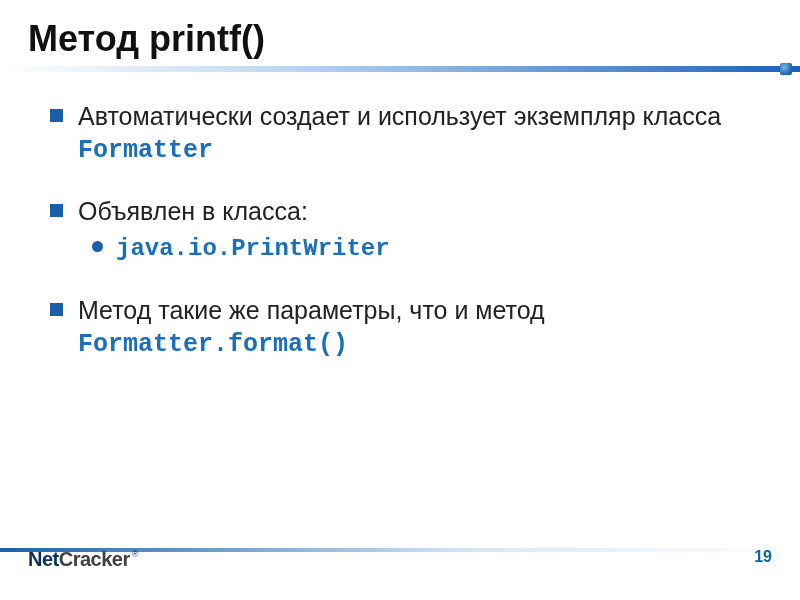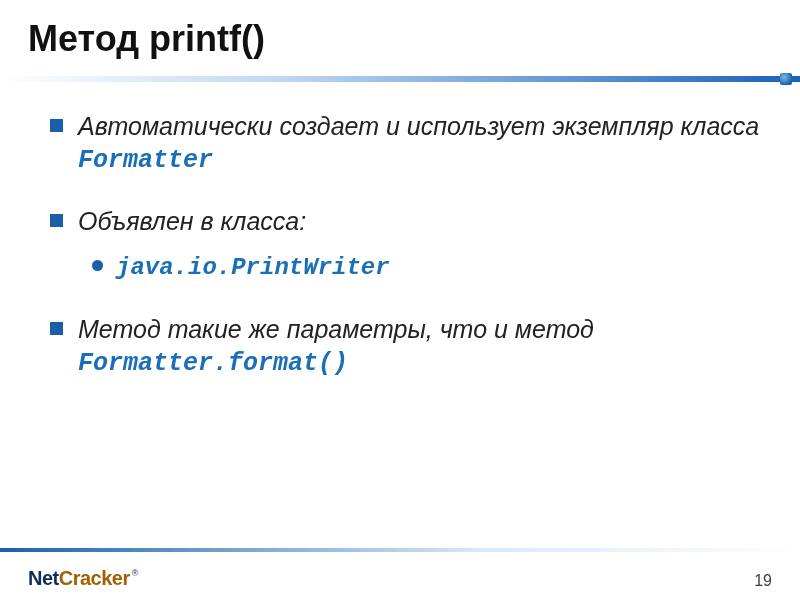--- a/index.html
+++ b/index.html
@@ -12,21 +12,20 @@
   }
   .slide {
     width: 100%; height: 100%;
     padding: 18px 28px 0 28px;
     display: flex; flex-direction: column;
   }
   .title {
     font-size: 36px;
     font-weight: bold;
     color: #111;
-    margin-bottom: 10px;
   }
   .rule-wrap {
     position: relative;
     height: 20px;
     margin: 0 -28px 20px -28px;
   }
   .rule {
     position: absolute;
     left: 0; right: 0; top: 6px;
     height: 6px;
@@ -47,31 +46,30 @@
     padding: 0 8px 0 22px;
   }
   ul { list-style: none; }
   .lvl1 > li {
     position: relative;
     padding-left: 28px;
     margin-bottom: 28px;
     font-size: 25px;
     color: #222;
     line-height: 1.28;
-    font-style: italic;
   }
   .lvl1 > li::before {
     content: "";
     position: absolute;
     left: 0; top: 9px;
     width: 13px; height: 13px;
     background: #1a5fa8;
   }
   .lvl2 {
-    margin-top: 12px;
+    margin-top: 3px;
     margin-left: 14px;
   }
   .lvl2 > li {
     position: relative;
     padding-left: 24px;
     font-size: 24px;
     line-height: 1.4;
   }
   .lvl2 > li::before {
     content: "";
@@ -84,21 +82,20 @@
   .code {
     font-family: "Courier New", monospace;
     color: #1a6fb8;
     font-weight: bold;
   }
   .footer {
     position: absolute;
     left: 0; right: 0; bottom: 0;
     height: 52px;
     display: flex;
-    align-items: flex-end;
     padding: 0 28px 10px 28px;
   }
   .footer-rule {
     position: absolute;
     left: 0; right: 0; top: 0;
     height: 4px;
     background: linear-gradient(90deg,
       rgba(0,80,160,0.9) 0%,
       rgba(0,100,200,0.15) 60%,
       rgba(0,100,200,0) 100%);
@@ -110,35 +107,35 @@
   }
   .logo .net {
     font-weight: 800;
     font-size: 20px;
     color: #0b2f5a;
     letter-spacing: -0.5px;
   }
   .logo .cracker {
     font-weight: 800;
     font-size: 20px;
-    color: #a16207;
+    color: #404040;
     letter-spacing: -0.5px;
   }
   .logo .reg {
     font-size: 9px;
     color: #0b2f5a;
     margin-left: 2px;
     position: relative;
     top: -9px;
   }
   .pagenum {
     margin-left: auto;
     font-size: 16px;
-    font-weight: normal;
-    color: #404040;
+    font-weight: bold;
+    color: #0369a1;
   }
 </style>
 </head>
 <body>
 
 <div class="slide">
   <div class="title">Метод printf()</div>
 
   <div class="rule-wrap">
     <div class="rule"></div>

